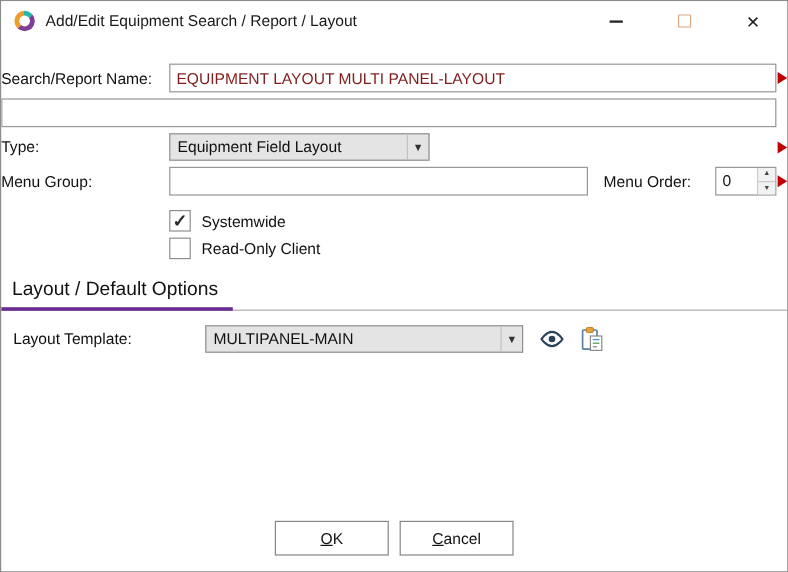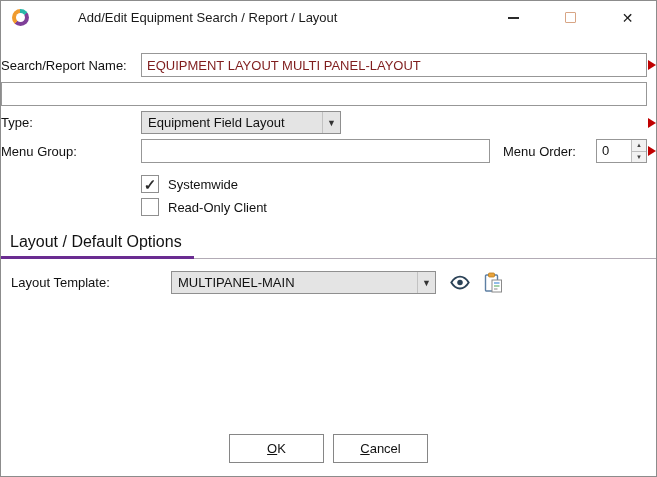--- a/index.html
+++ b/index.html
@@ -12,21 +12,21 @@
     overflow:hidden;
   }
 
   
   .titlebar { height:33px; display:flex; align-items:center; padding-left:11px; background:#ffffff; }
   .app-logo {
     width:17px; height:17px; border-radius:50%; margin-right:9px; position:relative; flex:0 0 auto;
     background:conic-gradient(from 220deg, #f09b2e 0 135deg, #29b6a8 135deg 195deg, #7f3f98 195deg 360deg);
   }
   .app-logo::after { content:""; position:absolute; inset:4px; background:#fff; border-radius:50%; }
-  .title { font-size:13px; color:#1a1a1a; white-space:nowrap;margin-left:40px; }
+  .title { font-size:13px; color:#1a1a1a; white-space:nowrap; }
   .win-controls { margin-left:auto; display:flex; height:100%; }
   .win-btn { width:57px; height:33px; display:flex; align-items:center; justify-content:center; cursor:default; }
   .glyph-min { width:11px; height:2px; background:#2b2b2b; }
   .glyph-max { width:11px; height:11px; border:1.5px solid #d8a585; border-radius:1px; }
   .glyph-close { font-size:14px; color:#1a1a1a; line-height:1; }
 
   
   .form-area { padding:19px 9px 0 0; }
   .row { display:flex; align-items:center; margin-bottom:5px; position:relative; }
   .row > label { width:140px; flex:0 0 140px; font-size:13px; color:#111; }
@@ -42,21 +42,21 @@
   }
 
   .dropdown {
     height:23px; background:#e4e4e4; border:1px solid #8f8f8f;
     display:flex; align-items:center; cursor:default;
   }
   .dd-text { flex:1; padding:0 6px; font-size:13px; color:#111; white-space:nowrap; overflow:hidden; }
   .dd-arrow { width:18px; align-self:stretch; display:flex; align-items:center; justify-content:center;
               font-size:9px; color:#333; border-left:1px solid #c2c2c2; }
 
-  .type-dd { width:200px; flex:0 0 auto; }
+  .type-dd { width:217px; flex:0 0 auto; }
 
   .menu-group-input { flex:0 0 349px; }
   .menu-order-label { margin-left:13px; font-size:13px; color:#111; white-space:nowrap; }
   .spinner { margin-left:auto; width:51px; height:24px; border:1px solid #979797; background:#fff; display:flex; }
   .spin-value { flex:1; font-size:13px; color:#111; padding:3px 3px 0 5px; }
   .spin-btns { width:15px; display:flex; flex-direction:column; border-left:1px solid #bdbdbd; }
   .spin-up, .spin-down { flex:1; display:flex; align-items:center; justify-content:center;
                          font-size:6px; color:#444; background:#f2f2f2; }
   .spin-up { border-bottom:1px solid #bdbdbd; }
 

